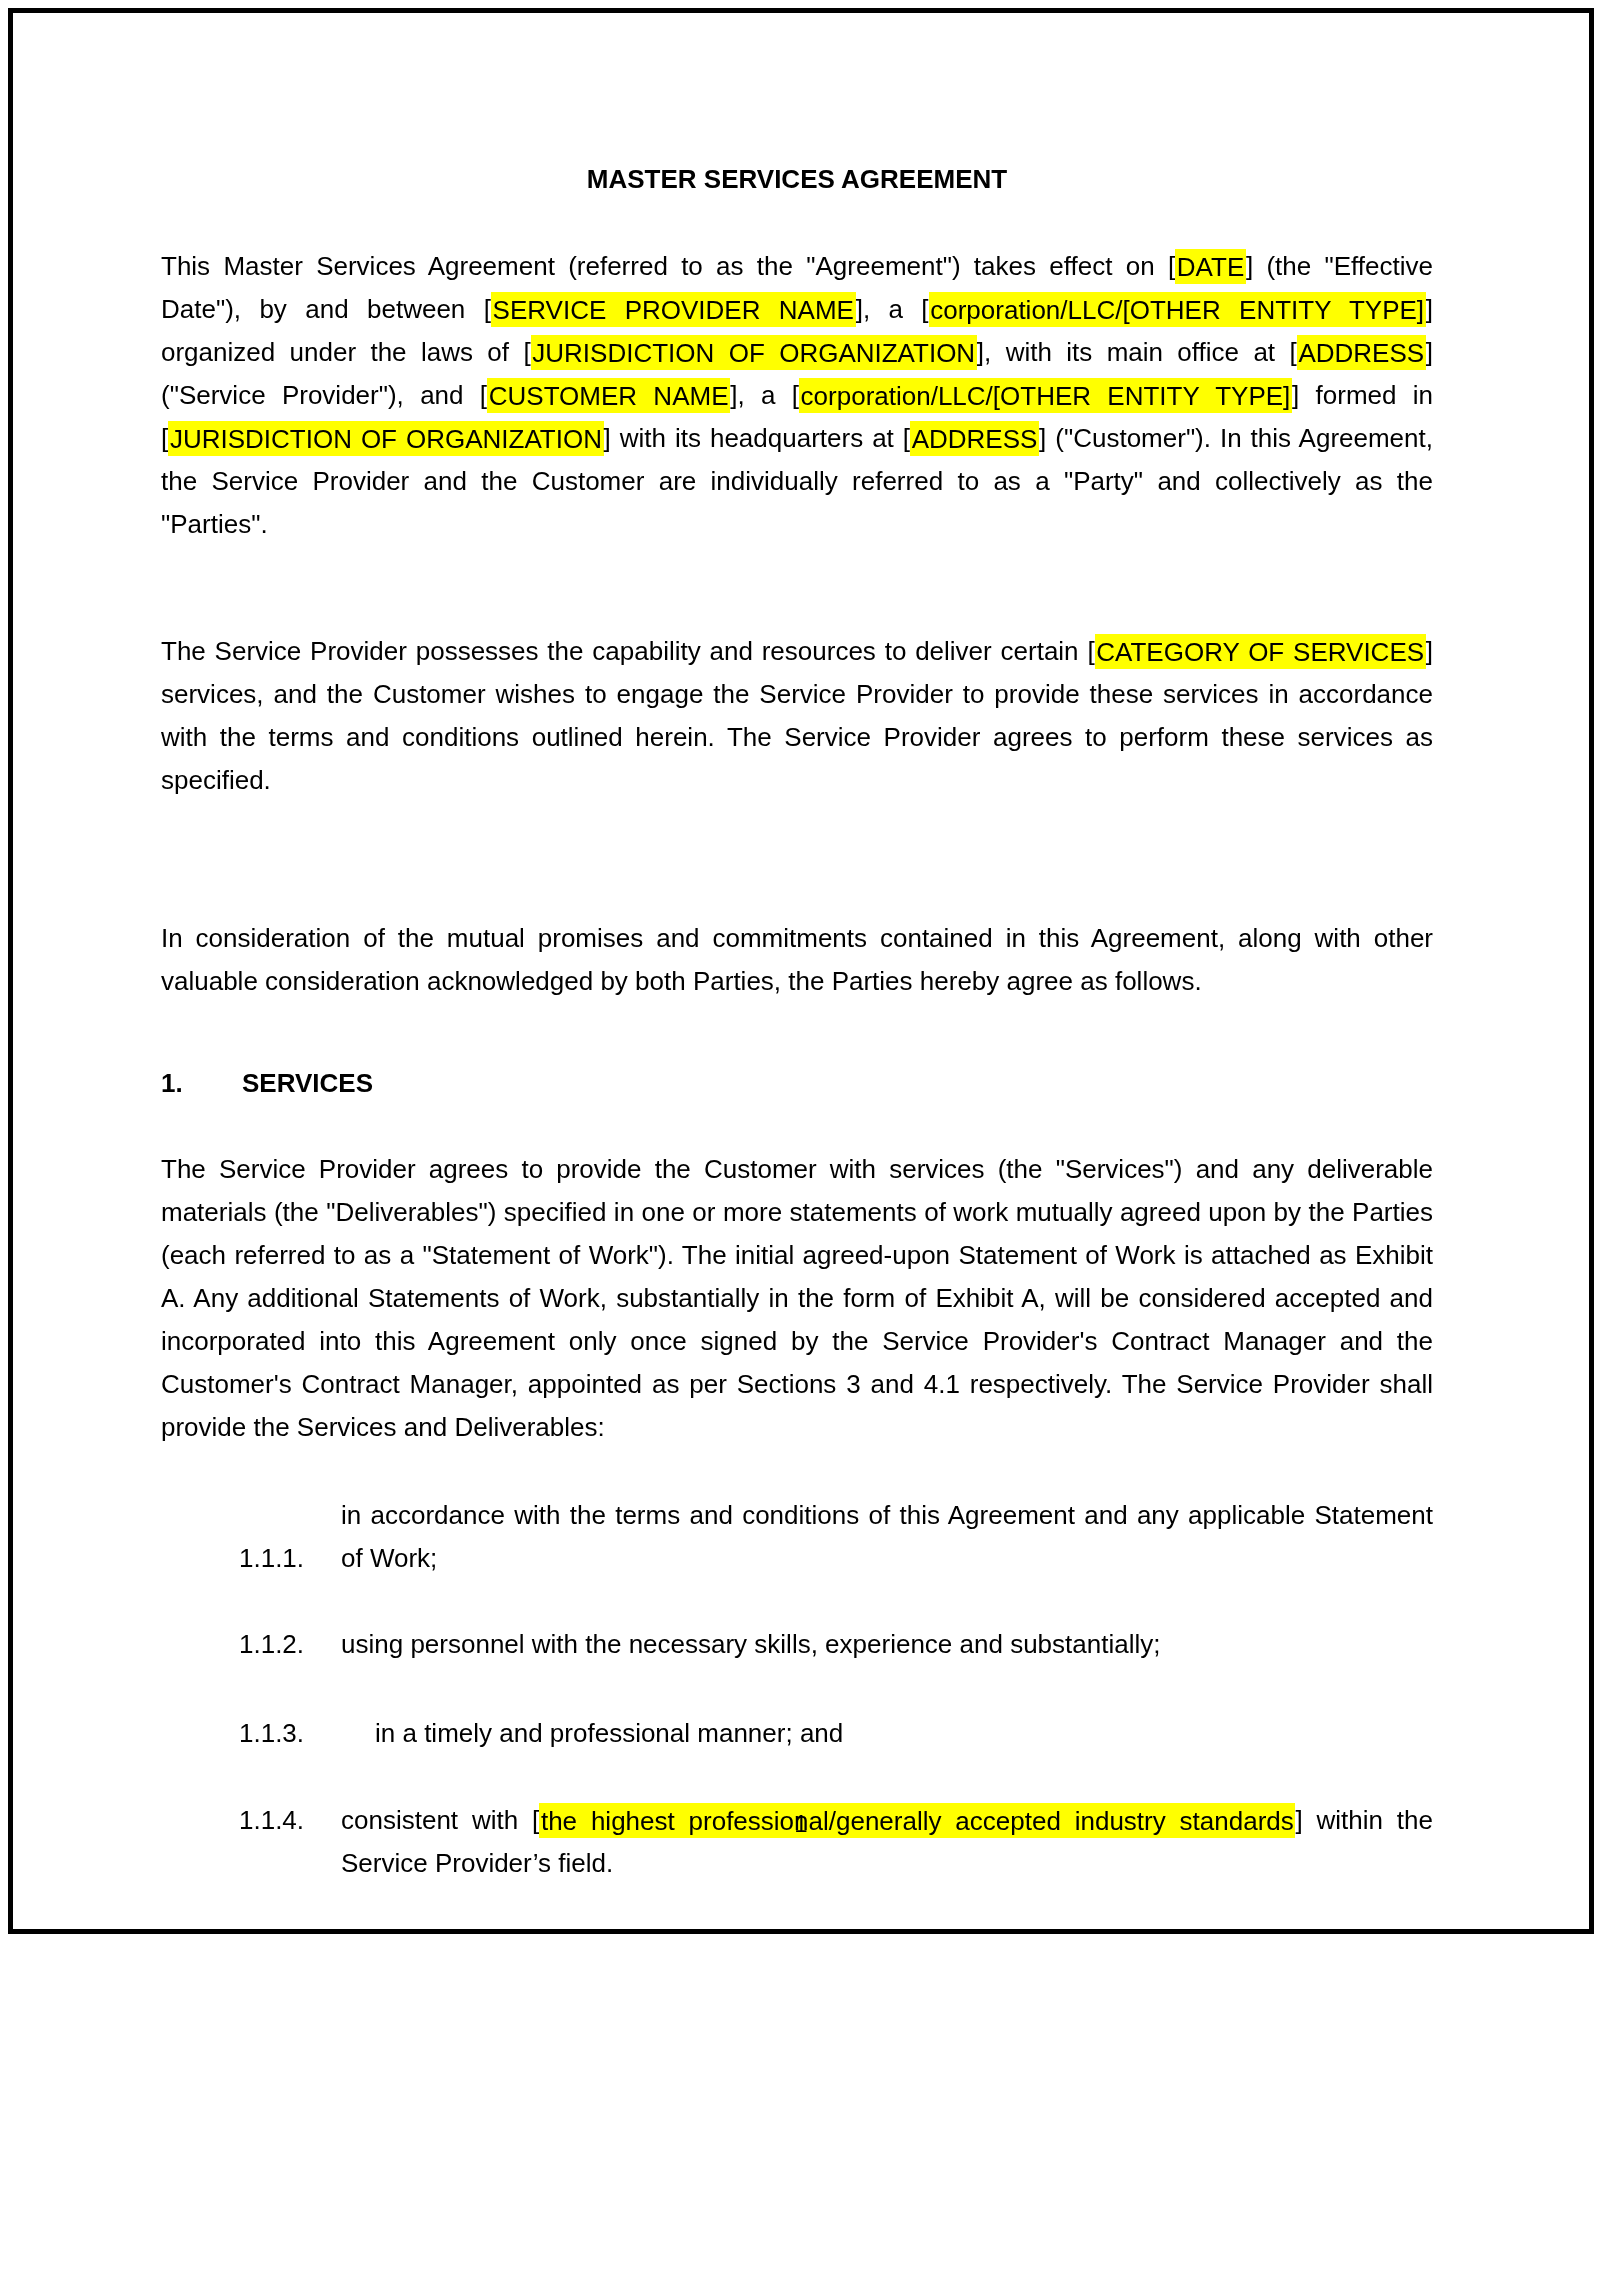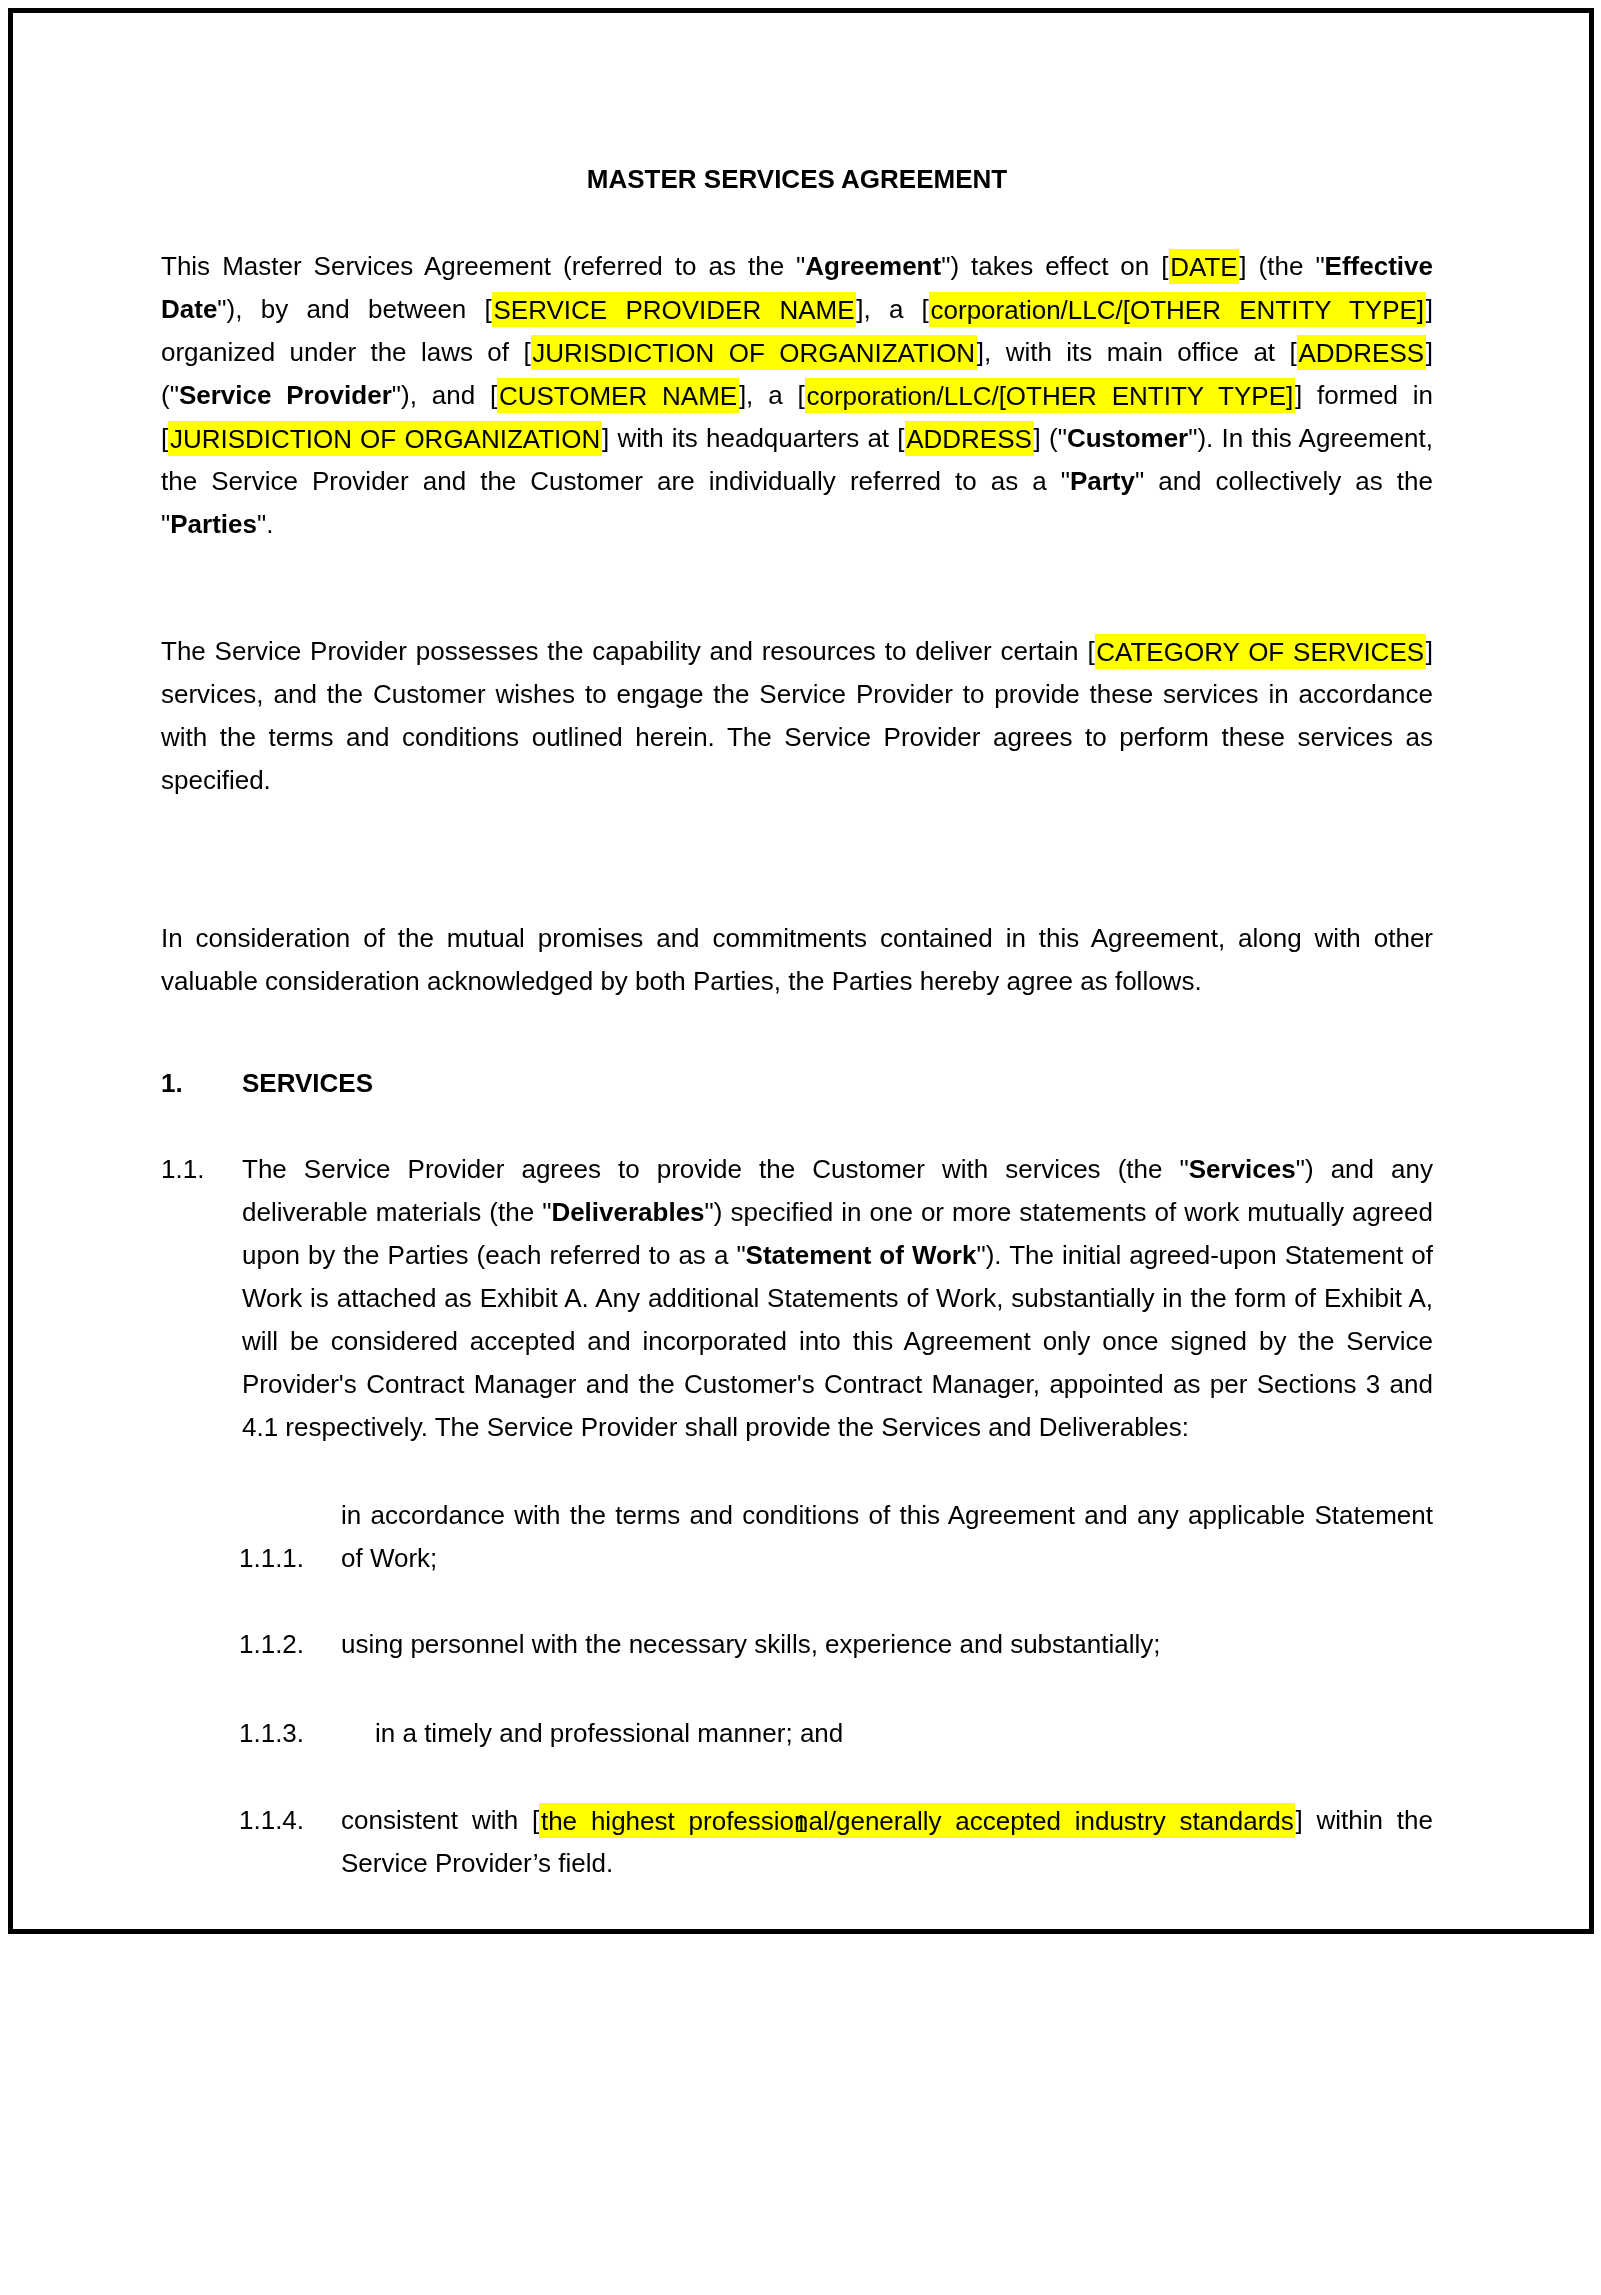--- a/index.html
+++ b/index.html
@@ -45,21 +45,21 @@
   .blocks > :nth-child(6) { margin-bottom: 43px; align-items: flex-end; }
   .blocks > :nth-child(7) { margin-bottom: 46px; margin-top: 20px; }
   .blocks > :nth-child(8) { margin-bottom: 44px; gap: 34px; }
   .paragraph { text-align: justify; }
   .heading { display: flex; font-weight: bold; }
   .item, .subitem { display: flex; }
   .heading .num, .item .num { flex: 0 0 81px; }
   .subitem { margin-left: 78px; }
   .subitem .num { flex: 0 0 102px; }
   .item .text, .subitem .text { flex: 1; text-align: justify; }
-  .b { font-weight: bold; }
+  .b { font-weight: normal; }
   mark.hl {
     background: var(--hl, #ffff00);
     color: inherit;
     padding: 2.5px 1.7px;
   }
   .page-number {
     position: absolute;
     left: 0; right: 0; bottom: 106px;
     text-align: center;
     font-size: 24px;
@@ -77,21 +77,20 @@
 
     <div class="blocks">
         <div class="block paragraph"><span>This Master Services Agreement (referred to as the "</span><span class="b">Agreement</span><span>") takes effect on [</span><mark class="hl">DATE</mark><span>] (the "</span><span class="b">Effective Date</span><span>"), by and between [</span><mark class="hl">SERVICE PROVIDER NAME</mark><span>], a [</span><mark class="hl">corporation/LLC/[OTHER ENTITY TYPE]</mark><span>] organized under the laws of [</span><mark class="hl">JURISDICTION OF ORGANIZATION</mark><span>], with its main office at [</span><mark class="hl">ADDRESS</mark><span>] ("</span><span class="b">Service Provider</span><span>"), and [</span><mark class="hl">CUSTOMER NAME</mark><span>], a [</span><mark class="hl">corporation/LLC/[OTHER ENTITY TYPE]</mark><span>] formed in [</span><mark class="hl">JURISDICTION OF ORGANIZATION</mark><span>] with its headquarters at [</span><mark class="hl">ADDRESS</mark><span>] ("</span><span class="b">Customer</span><span>"). In this Agreement, the Service Provider and the Customer are individually referred to as a "</span><span class="b">Party</span><span>" and collectively as the "</span><span class="b">Parties</span><span>".</span></div>
         <div class="block paragraph"><span>The Service Provider possesses the capability and resources to deliver certain [</span><mark class="hl">CATEGORY OF SERVICES</mark><span>] services, and the Customer wishes to engage the Service Provider to provide these services in accordance with the terms and conditions outlined herein. The Service Provider agrees to perform these services as specified.</span></div>
         <div class="block paragraph"><span>In consideration of the mutual promises and commitments contained in this Agreement, along with other valuable consideration acknowledged by both Parties, the Parties hereby agree as follows.</span></div>
         <div class="block heading">
           <span class="num">1.</span>
           <div class="text"><span>SERVICES</span></div>
         </div>
         <div class="block item">
-          <span class="num">1.1.</span>
           <div class="text"><span>The Service Provider agrees to provide the Customer with services (the "</span><span class="b">Services</span><span>") and any deliverable materials (the "</span><span class="b">Deliverables</span><span>") specified in one or more statements of work mutually agreed upon by the Parties (each referred to as a "</span><span class="b">Statement of Work</span><span>"). The initial agreed-upon Statement of Work is attached as Exhibit A. Any additional Statements of Work, substantially in the form of Exhibit A, will be considered accepted and incorporated into this Agreement only once signed by the Service Provider's Contract Manager and the Customer's Contract Manager, appointed as per Sections 3 and 4.1 respectively. The Service Provider shall provide the Services and Deliverables:</span></div>
         </div>
         <div class="block subitem">
           <span class="num">1.1.1.</span>
           <div class="text"><span>in accordance with the terms and conditions of this Agreement and any applicable Statement of Work;</span></div>
         </div>
         <div class="block subitem">
           <span class="num">1.1.2.</span>
           <div class="text"><span>using personnel with the necessary skills, experience and substantially;</span></div>
         </div>

